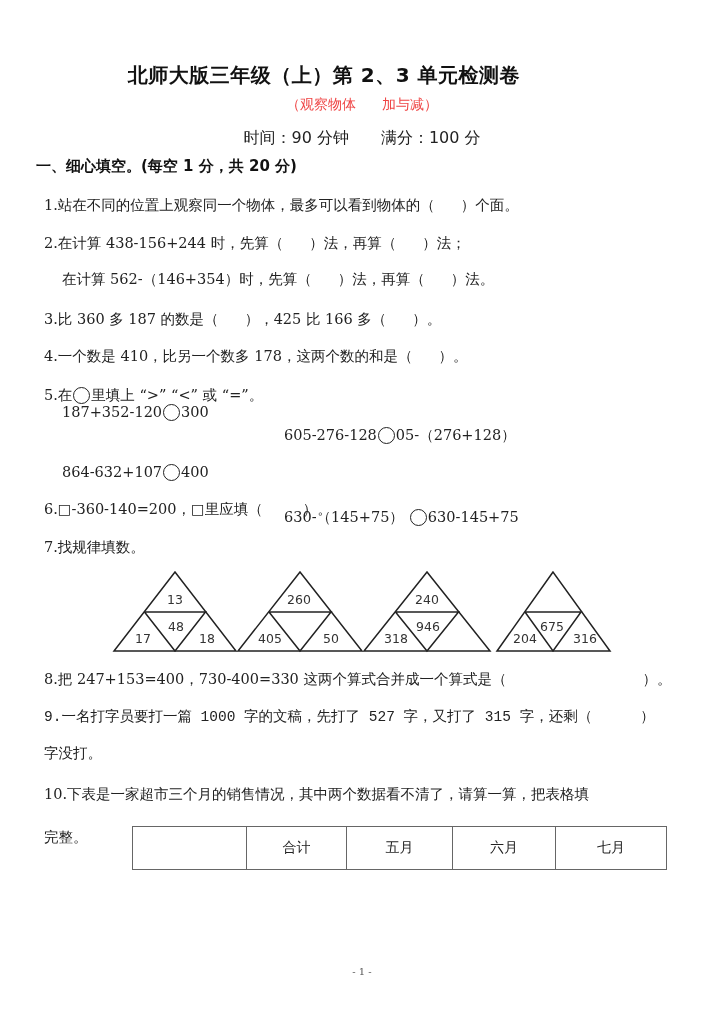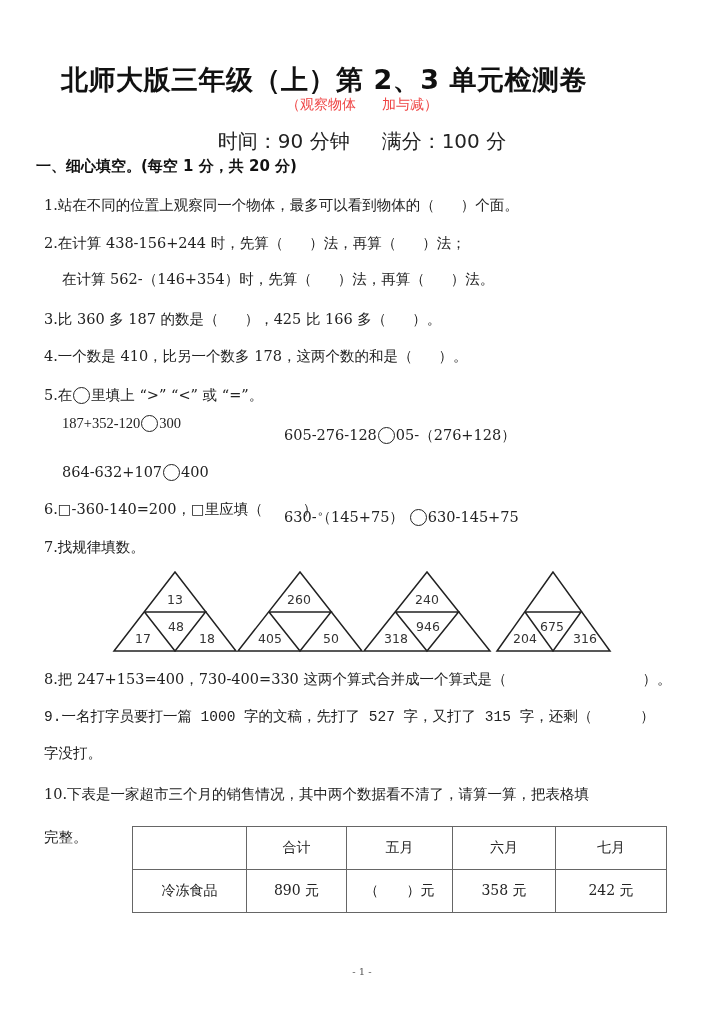--- a/index.html
+++ b/index.html
@@ -1,23 +1,23 @@
 <!DOCTYPE html>
 <html><head>
 <meta charset="utf-8">
 <style>
   html, body { margin:0; padding:0; background:#ffffff; }
   body { width:724px; height:1024px; position:relative; overflow:hidden; color:#1a1a1a;
          font-family:"DejaVu Serif","Liberation Serif",serif; }
   .abs { position:absolute; white-space:nowrap; }
   .title { left:0; width:648px; top:62px; text-align:center; font-family:"DejaVu Sans","Liberation Sans",sans-serif;
-           font-weight:bold; font-size:27px; letter-spacing:0.5px; color:#111; }
+           font-weight:bold; font-size:20px; letter-spacing:0.5px; color:#111; }
   .subtitle { left:0; width:724px; top:96px; text-align:center; font-size:14px; color:#ef4444; }
   .subtitle .gap { display:inline-block; width:26px; }
-  .meta { left:0; width:724px; top:128px; text-align:center; font-size:20px; color:#222;
+  .meta { left:0; width:724px; top:128px; text-align:center; font-size:16px; color:#222;
           font-family:"DejaVu Sans","Liberation Sans",sans-serif; }
   .meta .gap { display:inline-block; width:32px; }
   .section { left:36px; top:157px; font-size:15px; font-weight:bold; font-family:"DejaVu Sans","Liberation Sans",sans-serif; color:#111; }
   .q { left:44px; font-size:14.5px; color:#222; }
   .q.indent { left:62px; }
   .blank { display:inline-block; }
   .circle { display:inline-block; width:17px; height:17px; border:1.6px solid #222; border-radius:50%;
             vertical-align:-4px; margin:0 1px; box-sizing:border-box; }
   .tri-wrap { left:0; top:568px; width:724px; height:90px; }
   .tri-wrap svg text { font-family:"DejaVu Sans","Liberation Sans",sans-serif; font-size:12.5px; fill:#333; }
@@ -53,21 +53,21 @@
   <span>3.比 360 多 187 的数是（</span><span class="blank" style="width:26px;"></span><span>），425 比 166 多（</span><span class="blank" style="width:26px;"></span><span>）。</span>
 </div>
 
 <div class="abs q" style="top:347px;">
   <span>4.一个数是 410，比另一个数多 178，这两个数的和是（</span><span class="blank" style="width:26px;"></span><span>）。</span>
 </div>
 
 <div class="abs q" style="top:386px;">
   <span>5.在</span><span class="circle"></span><span>里填上 “&gt;” “&lt;” 或 “=”。</span>
 </div>
-<div class="abs q indent" style="top:415px;font-family:Liberation Serif, serif;">
+<div class="abs q indent" style="top:404px;">
   <span>187+352-120</span><span class="circle"></span><span>300</span>
 </div>
 <div class="abs q" style="top:426px; left:284px;">
   <span>605-276-128</span><span class="circle"></span><span>05-（276+128）</span>
 </div>
 <div class="abs q indent" style="top:464px;">
   <span>864-632+107</span><span class="circle"></span><span>400</span>
 </div>
 <div class="abs q" style="top:472px; left:284px;margin-top:36px;">
   <span>630-（145+75）</span><span class="circle" style="margin-left:6px;"></span><span>630-145+75</span>
@@ -145,23 +145,16 @@
       <col style="width:111px">
   </colgroup>
   <tbody>
       <tr>
     <td style="height:38px;"></td>
     <td>合计</td>
     <td>五月</td>
     <td>六月</td>
     <td>七月</td>
   </tr>
-  <tr>
-    <td>冷冻食品</td>
-    <td>890 元</td>
-    <td>（　　）元</td>
-    <td>358 元</td>
-    <td>242 元</td>
-  </tr>
 </tbody>
   </table>
 
 <div class="abs page-num">- 1 -</div>
 
 </body></html>

